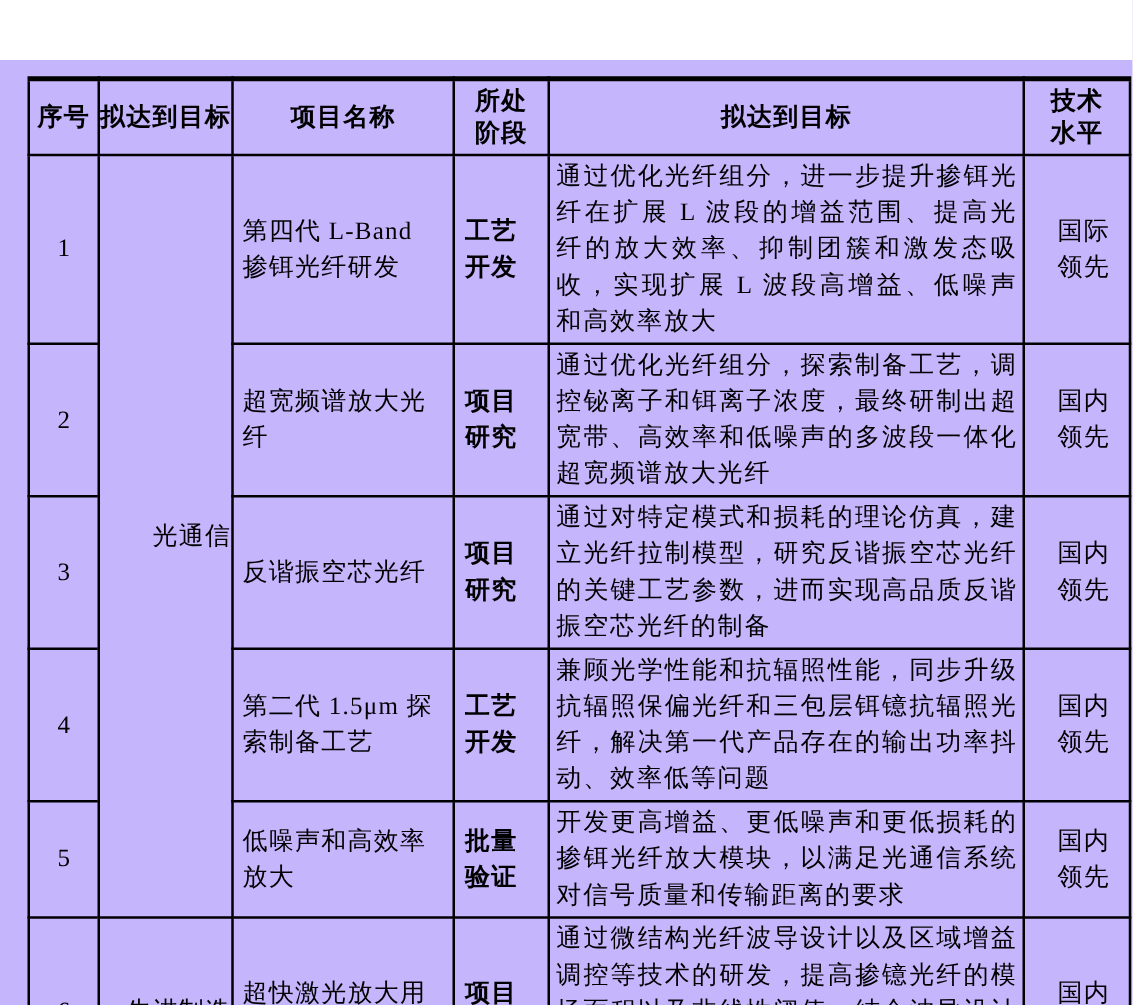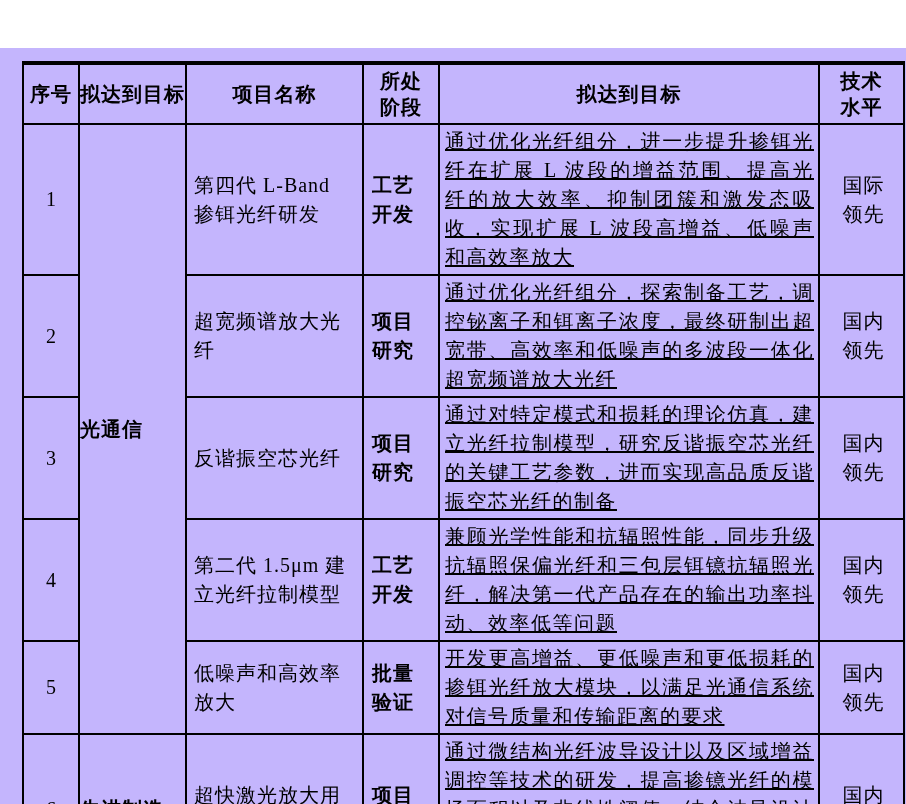--- a/index.html
+++ b/index.html
@@ -43,25 +43,25 @@
     letter-spacing: 1px;
   }
   tr.hr { height: 61px; }
   tr.r1 { height: 146px; }
   tr.r2 { height: 118px; }
   tr.r3 { height: 112px; }
   tr.r4 { height: 114px; }
   tr.r5 { height: 90px; }
   tr.r6 { height: 135px; }
   td.c-no    { text-align: center; }
-  td.c-field { text-align: left; letter-spacing: 1px; font-weight: bold; }
+  td.c-field { text-align: right; letter-spacing: 1px; }
   td.c-proj  { text-align: left; padding: 0 6px 0 7px; letter-spacing: 1px; }
   td.c-stage { text-align: left; padding-left: 8px; white-space: pre-line; letter-spacing: 1px; font-weight: bold; }
-  td.c-goal  { text-align: justify; text-justify: inter-character; padding: 2px 4px 2px 5px; letter-spacing: 1.5px; text-decoration: underline; }
-  td.c-level { text-align: center; padding-left: 4px; white-space: pre-line; letter-spacing: 1px; }
+  td.c-goal  { text-align: justify; text-justify: inter-character; padding: 2px 4px 2px 5px; letter-spacing: 1.5px; }
+  td.c-level { text-align: left; padding-left: 26px; white-space: pre-line; letter-spacing: 1px; }
 </style>
 </head>
 <body>
 
 <div class="page">
   <table class="rd-table">
     <colgroup>
       <col style="width:56px">
       <col style="width:107px">
       <col style="width:177px">
@@ -105,21 +105,21 @@
         <td class="c-no">3</td>
         <td class="c-proj">反谐振空芯光纤</td>
         <td class="c-stage">项目
 研究</td>
         <td class="c-goal">通过对特定模式和损耗的理论仿真，建立光纤拉制模型，研究反谐振空芯光纤的关键工艺参数，进而实现高品质反谐振空芯光纤的制备</td>
         <td class="c-level">国内
 领先</td>
       </tr>
       <tr class="r4">
         <td class="c-no">4</td>
-        <td class="c-proj">第二代 1.5μm 建立光纤拉制模型</td>
+        <td class="c-proj">第二代 1.5μm 探索制备工艺</td>
         <td class="c-stage">工艺
 开发</td>
         <td class="c-goal">兼顾光学性能和抗辐照性能，同步升级抗辐照保偏光纤和三包层铒镱抗辐照光纤，解决第一代产品存在的输出功率抖动、效率低等问题</td>
         <td class="c-level">国内
 领先</td>
       </tr>
       <tr class="r5">
         <td class="c-no">5</td>
         <td class="c-proj">低噪声和高效率放大</td>
         <td class="c-stage">批量

